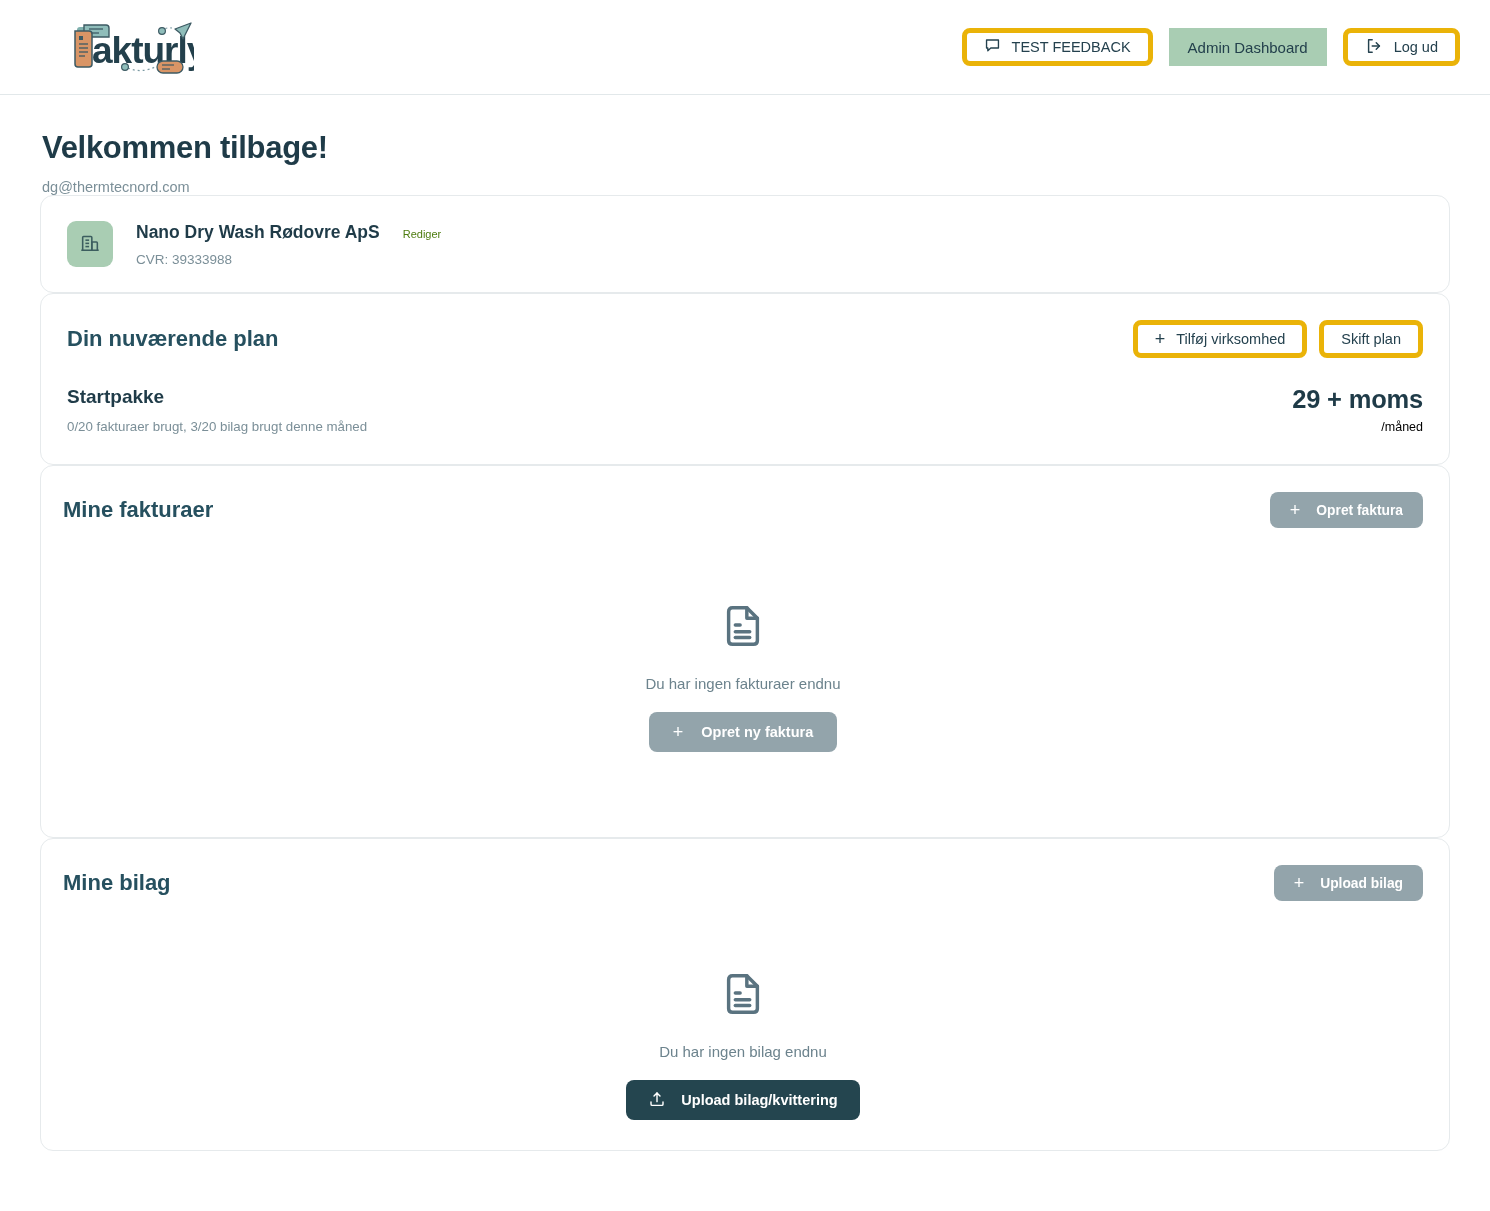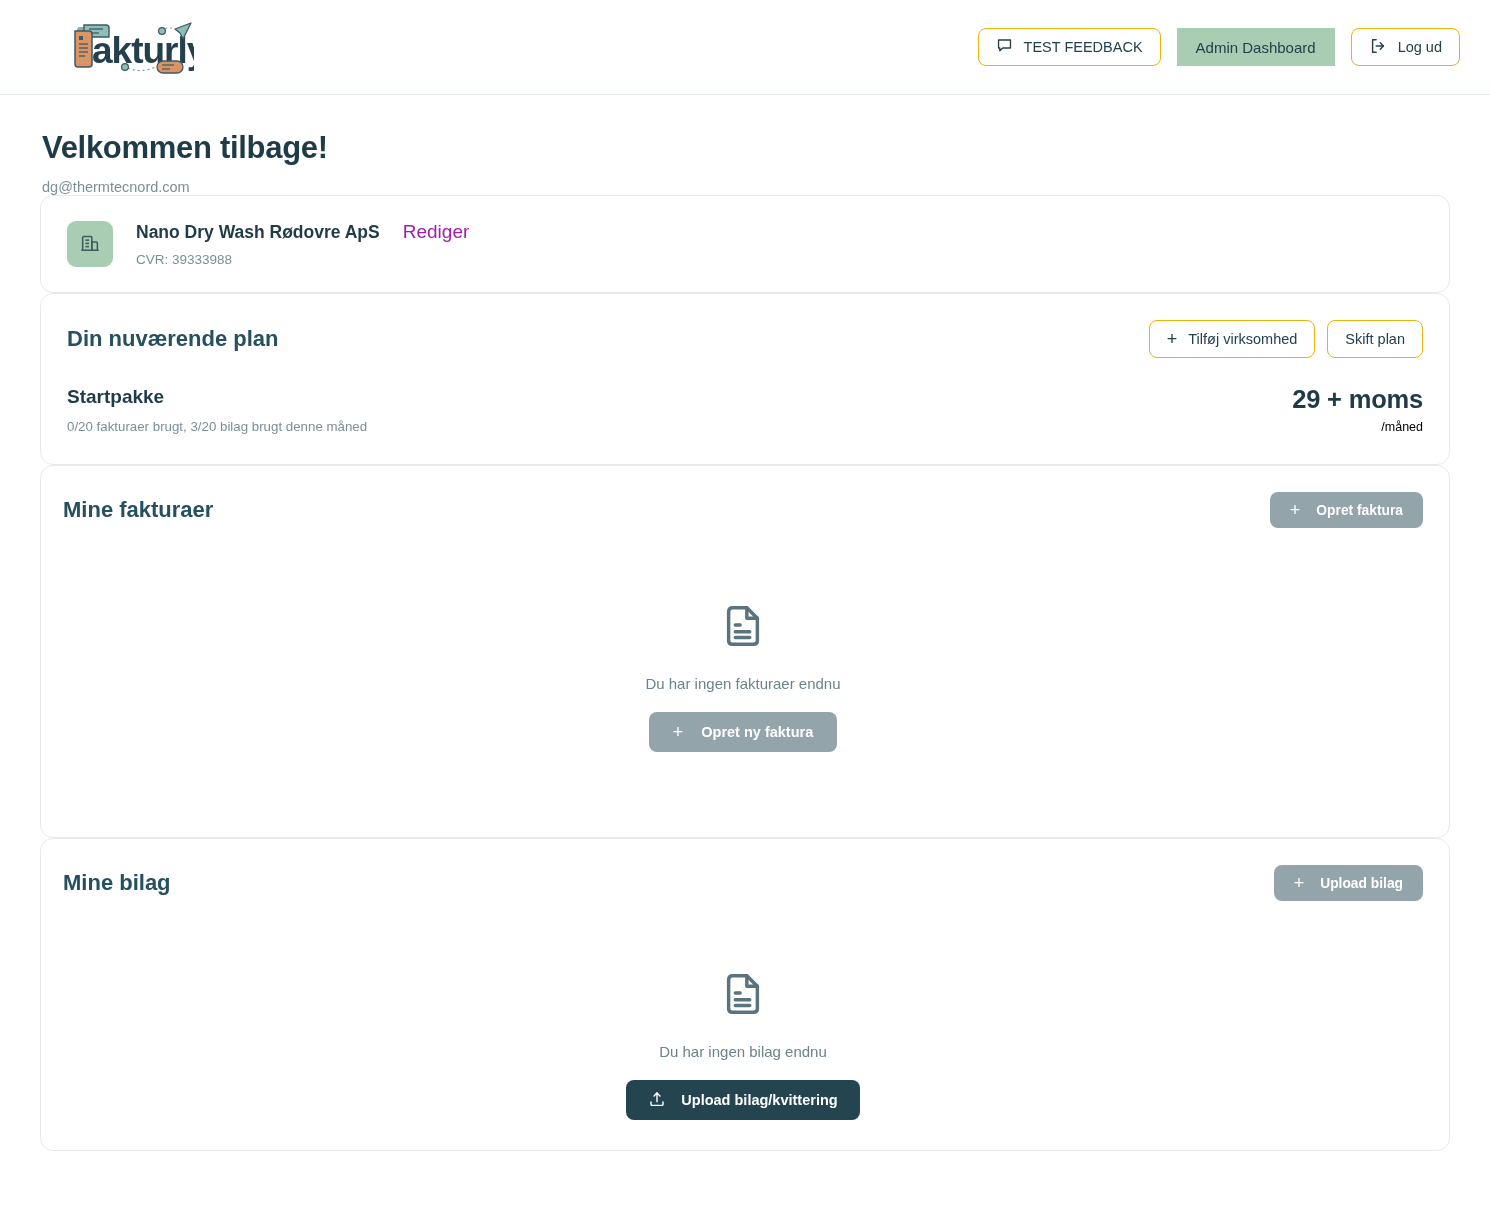--- a/index.html
+++ b/index.html
@@ -27,21 +27,21 @@
   .logo-svg { display: block; }
 
   .header-actions { display: flex; align-items: center; gap: 16px; }
 
   .btn-outline {
     display: inline-flex;
     align-items: center;
     gap: 11px;
     height: 38px;
     padding: 0 17px;
-    border: 1px solid #eab308;
+    border: 5px solid #eab308;
     border-radius: 8px;
     background: #ffffff;
     color: #24414e;
     font-size: 14.5px;
     font-family: "Liberation Sans", sans-serif;
     cursor: pointer;
     white-space: nowrap;
   }
   .btn-green {
     display: inline-flex;
@@ -87,22 +87,22 @@
     width: 46px; height: 46px;
     border-radius: 9px;
     background: #a9cdb3;
     display: flex; align-items: center; justify-content: center;
     flex: 0 0 auto;
   }
   .company-text { margin-left: 23px; }
   .company-name-row { display: flex; align-items: baseline; gap: 23px; }
   .company-name { font-size: 17.5px; font-weight: bold; color: #1f3b48; }
   .company-edit {
-    font-size: 19px;
-    color: #a21caf;
+    font-size: 11px;
+    color: #4d7c0f;
     cursor: pointer;
     text-decoration: none;
   }
   .company-cvr { margin-top: 9px; font-size: 13.5px; color: #7b8f98; }
 
   
   .plan-card { padding: 26px 26px 30px 26px; }
   .plan-head { display: flex; align-items: center; justify-content: space-between; }
   .section-title { font-size: 22px; font-weight: bold; color: #26505f; }
   .plan-head-actions { display: flex; gap: 12px; }

